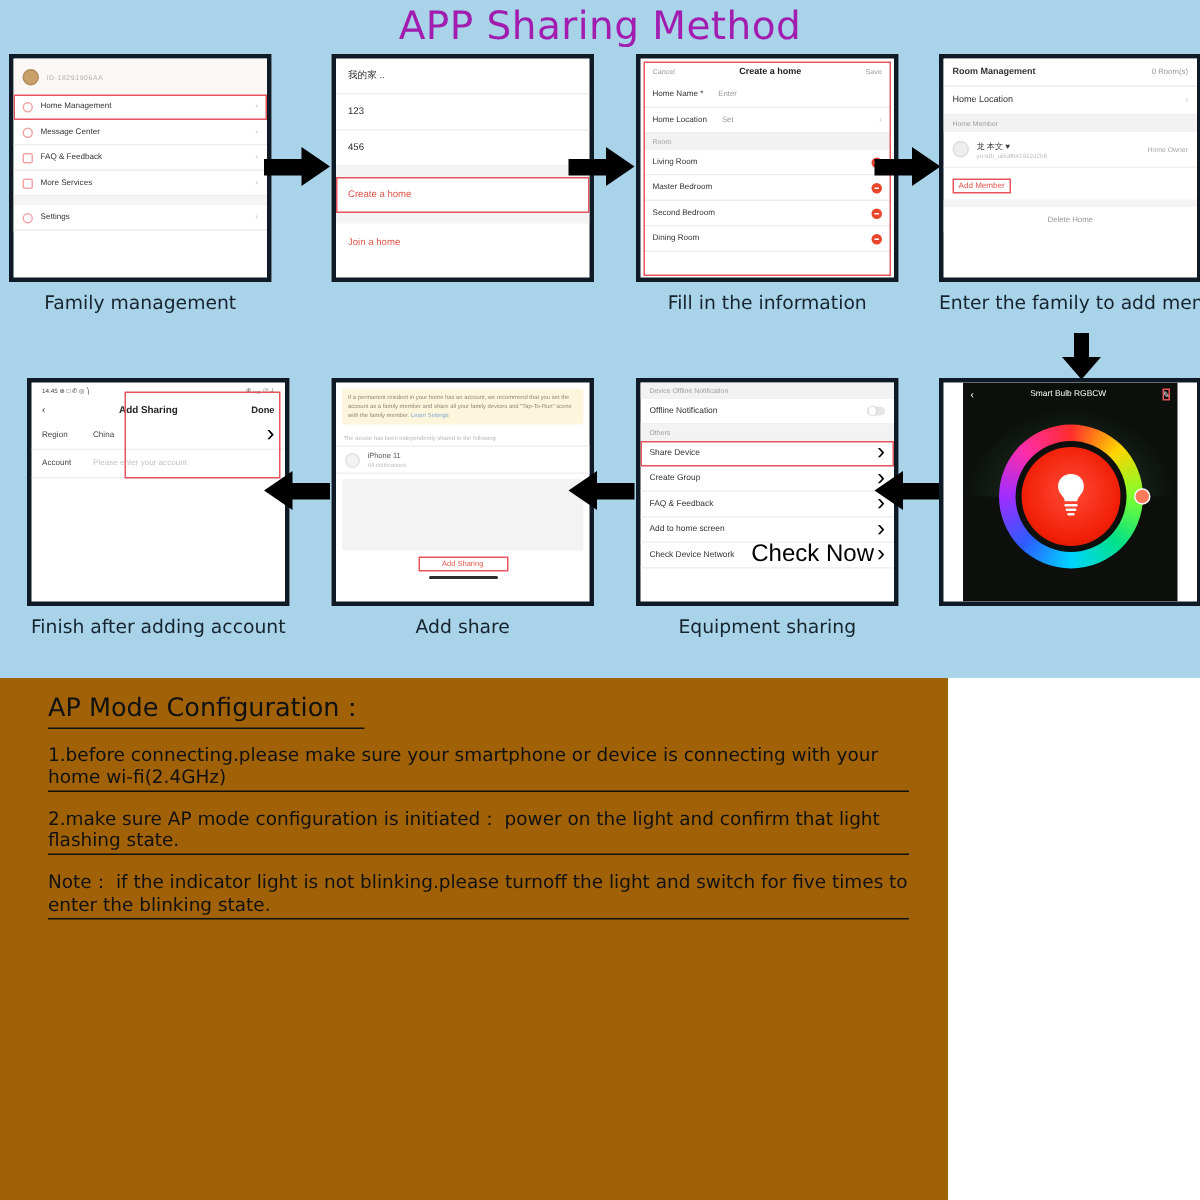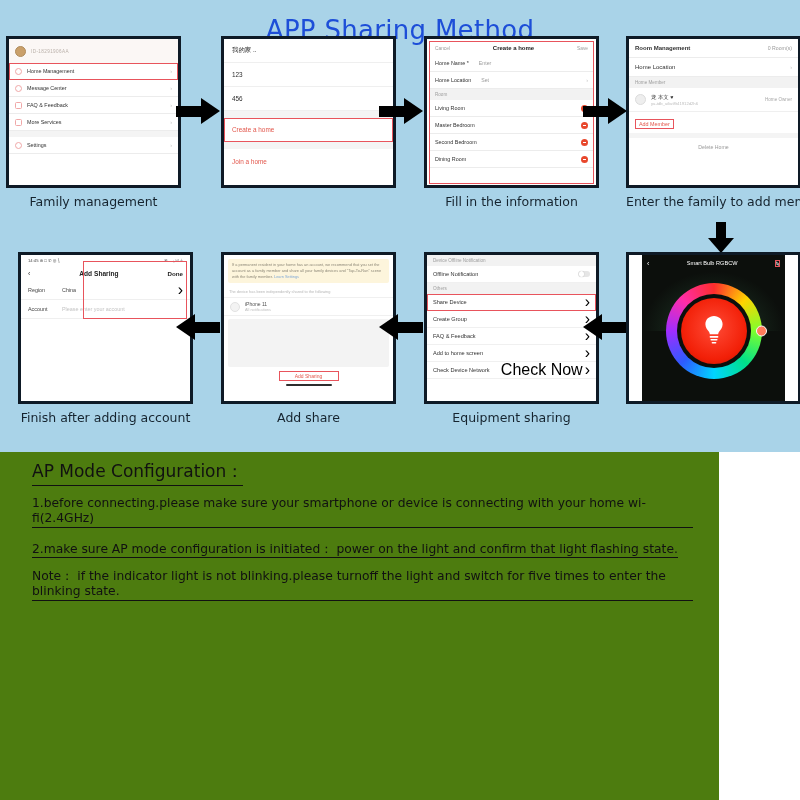--- a/index.html
+++ b/index.html
@@ -12,26 +12,25 @@
   }
 
   
   #top-section {
     position: absolute; left: 0; top: 0; width: 800px; height: 452px;
     background: #a9d3e8;
   }
   #page-title {
     text-align: center;
     font-size: 26px;
-    color: #1d4ed8;
+    color: #a21caf;
     letter-spacing: .3px;
     padding-top: 3px;
     font-weight: 400;
     font-family: "DejaVu Sans", sans-serif;
-    margin-top: 12px;
   }
 
   .flow-row { position: absolute; width: 800px; }
   #flow-row-1 { top: 36px; height: 190px; }
   #flow-row-2 { top: 252px; height: 190px; }
 
   .panel-cell {
     position: absolute; top: 0; width: 175px;
   }
   .phone-frame {
@@ -192,21 +191,21 @@
     position:absolute; right:-5px; top:50%; transform:translateY(-50%);
     width:11px; height:11px; border-radius:50%; background:#ff7a5a; border:1.4px solid #fff;
   }
   #p8-glow {
     position:absolute; left:13px; right:13px; top:16px; height:60px;
     background: radial-gradient(ellipse at 50% 100%, rgba(60,120,80,.45), rgba(12,15,12,0) 70%);
   }
 
   
   #bottom-section {
-    position:absolute; left:0; top:452px; width:719px; height:348px; background:#4d7c0f;
+    position:absolute; left:0; top:452px; width:632px; height:348px; background:#a16207;
   }
   #ap-block { padding: 8px 26px 0 32px; }
   #ap-title {
     font-size: 17px; color:#111; border-bottom:1.6px solid #111;
     display:inline-block; padding-bottom:2px; margin-bottom:10px;
     font-family:"DejaVu Sans", sans-serif;
   }
   .ap-line {
     font-size: 12.3px; color:#111; margin-bottom: 11px;
     border-bottom: 1px solid #111; display:inline-block; padding-bottom:1px;

